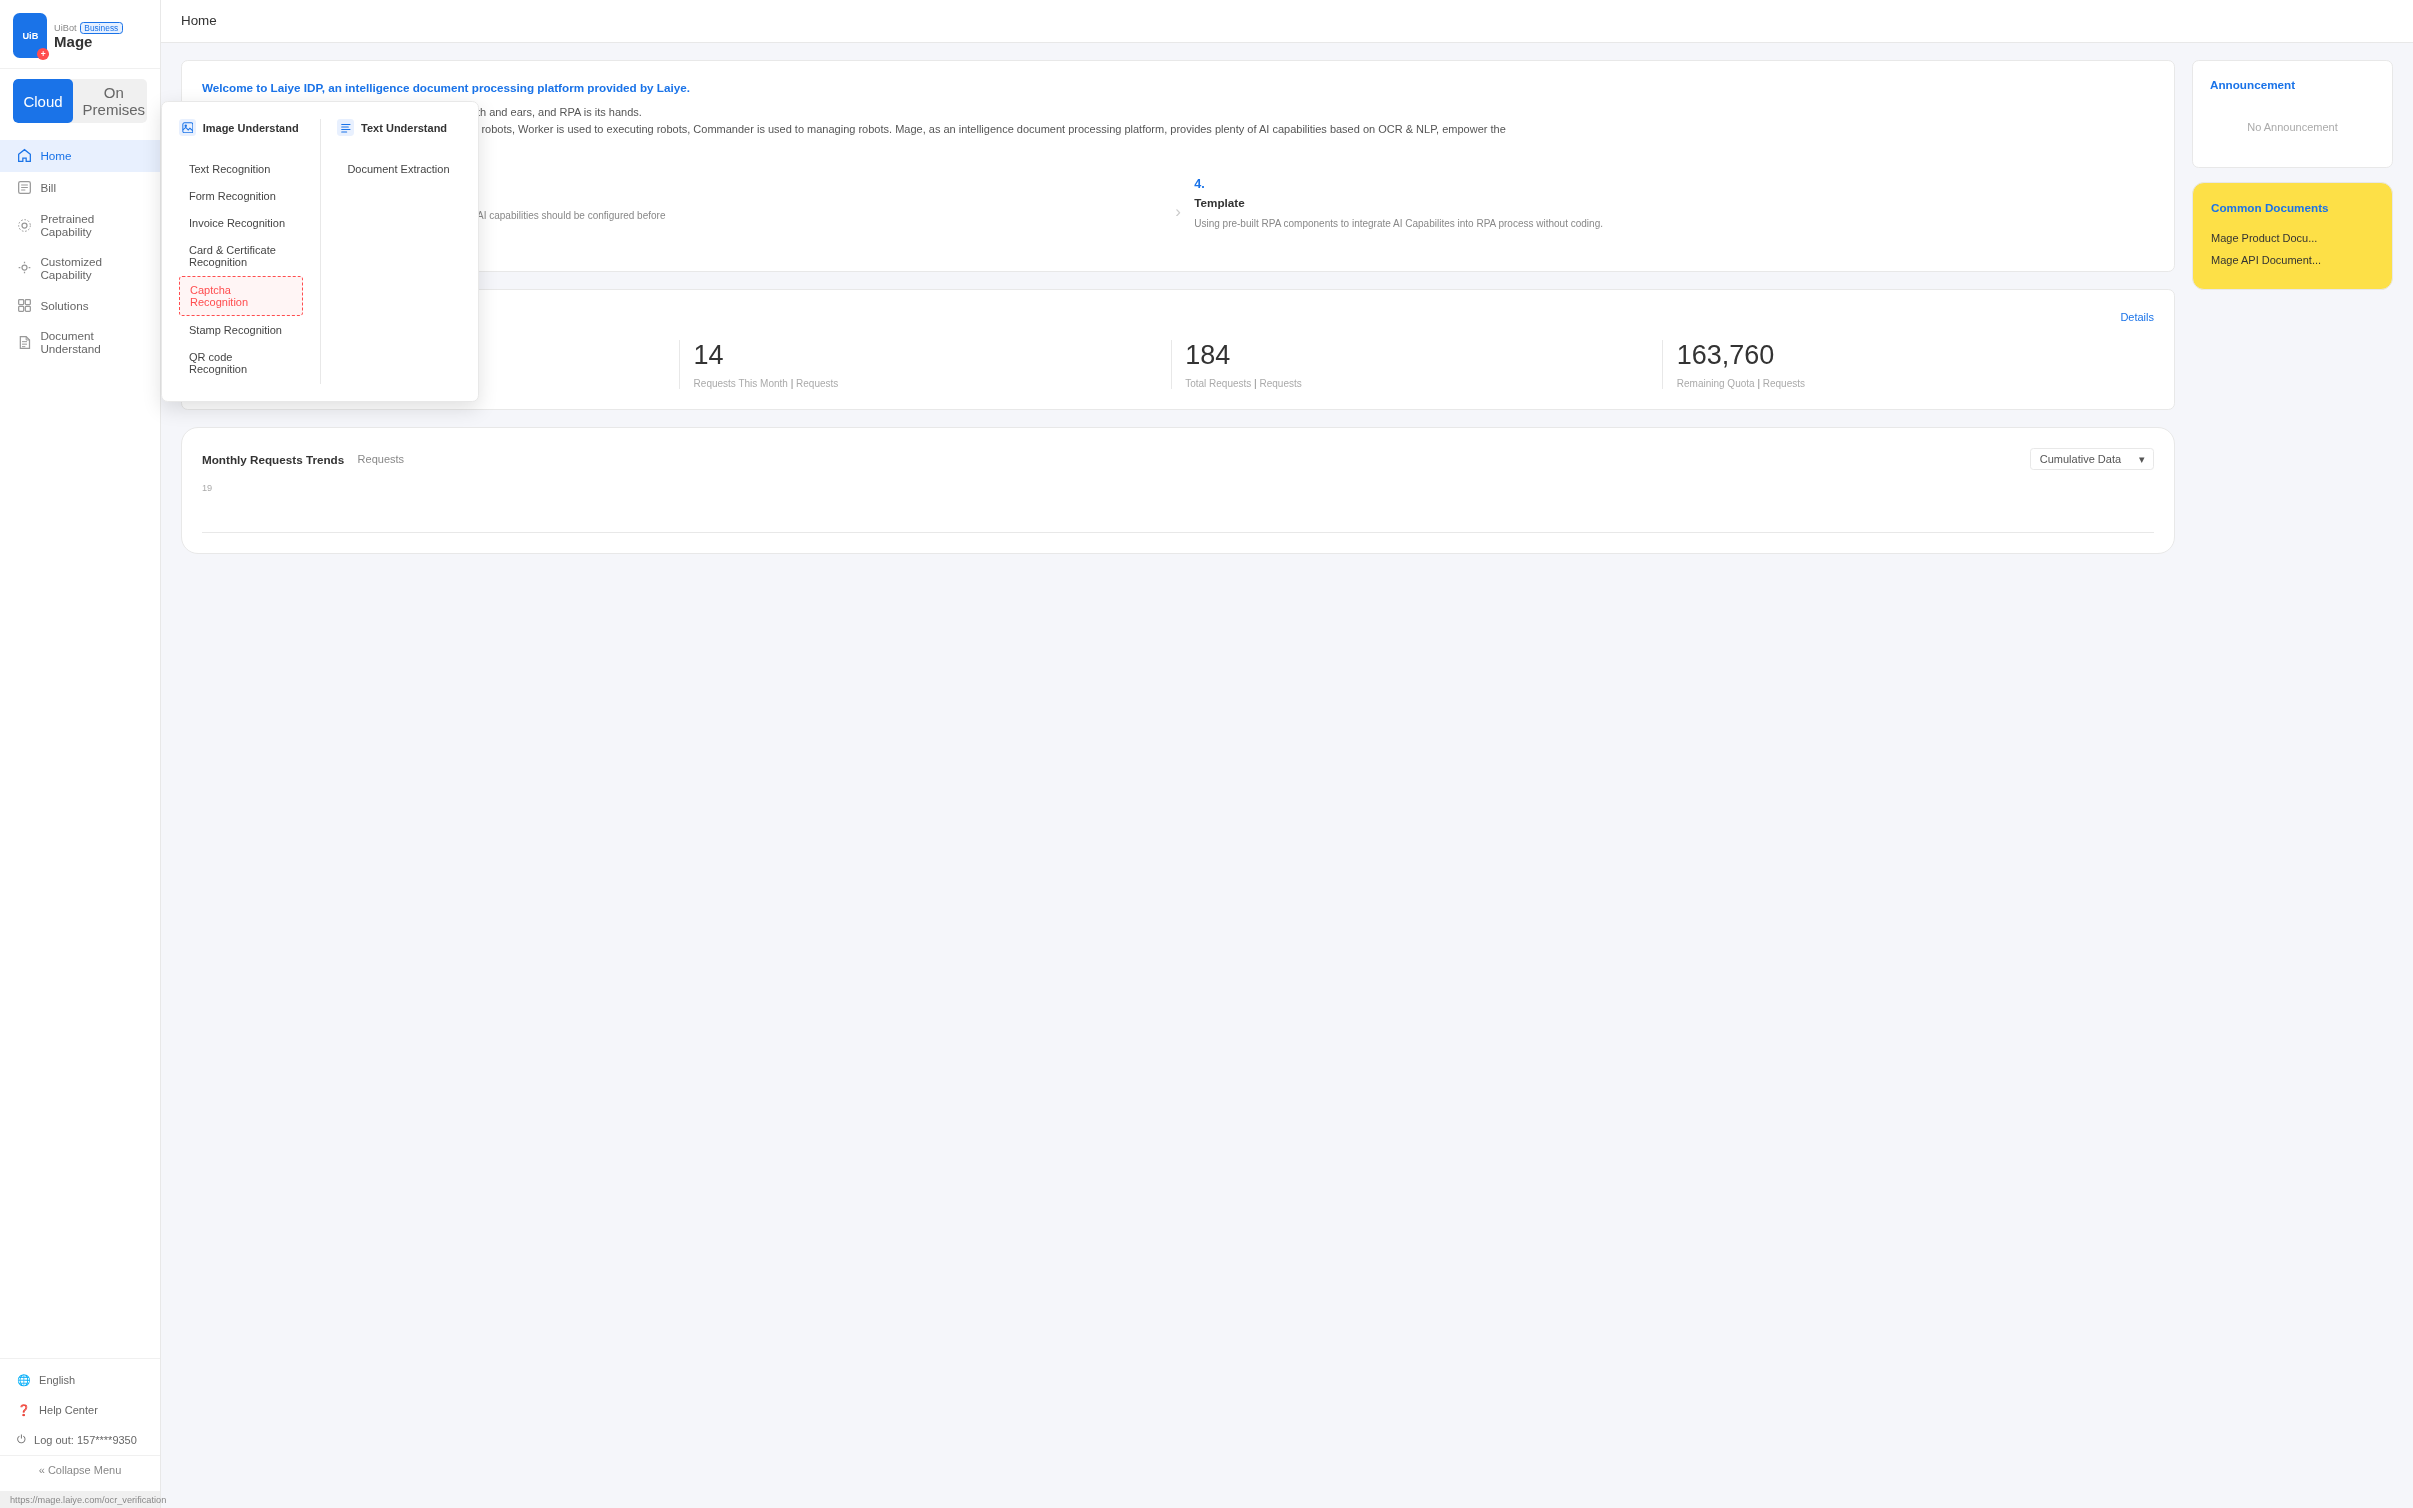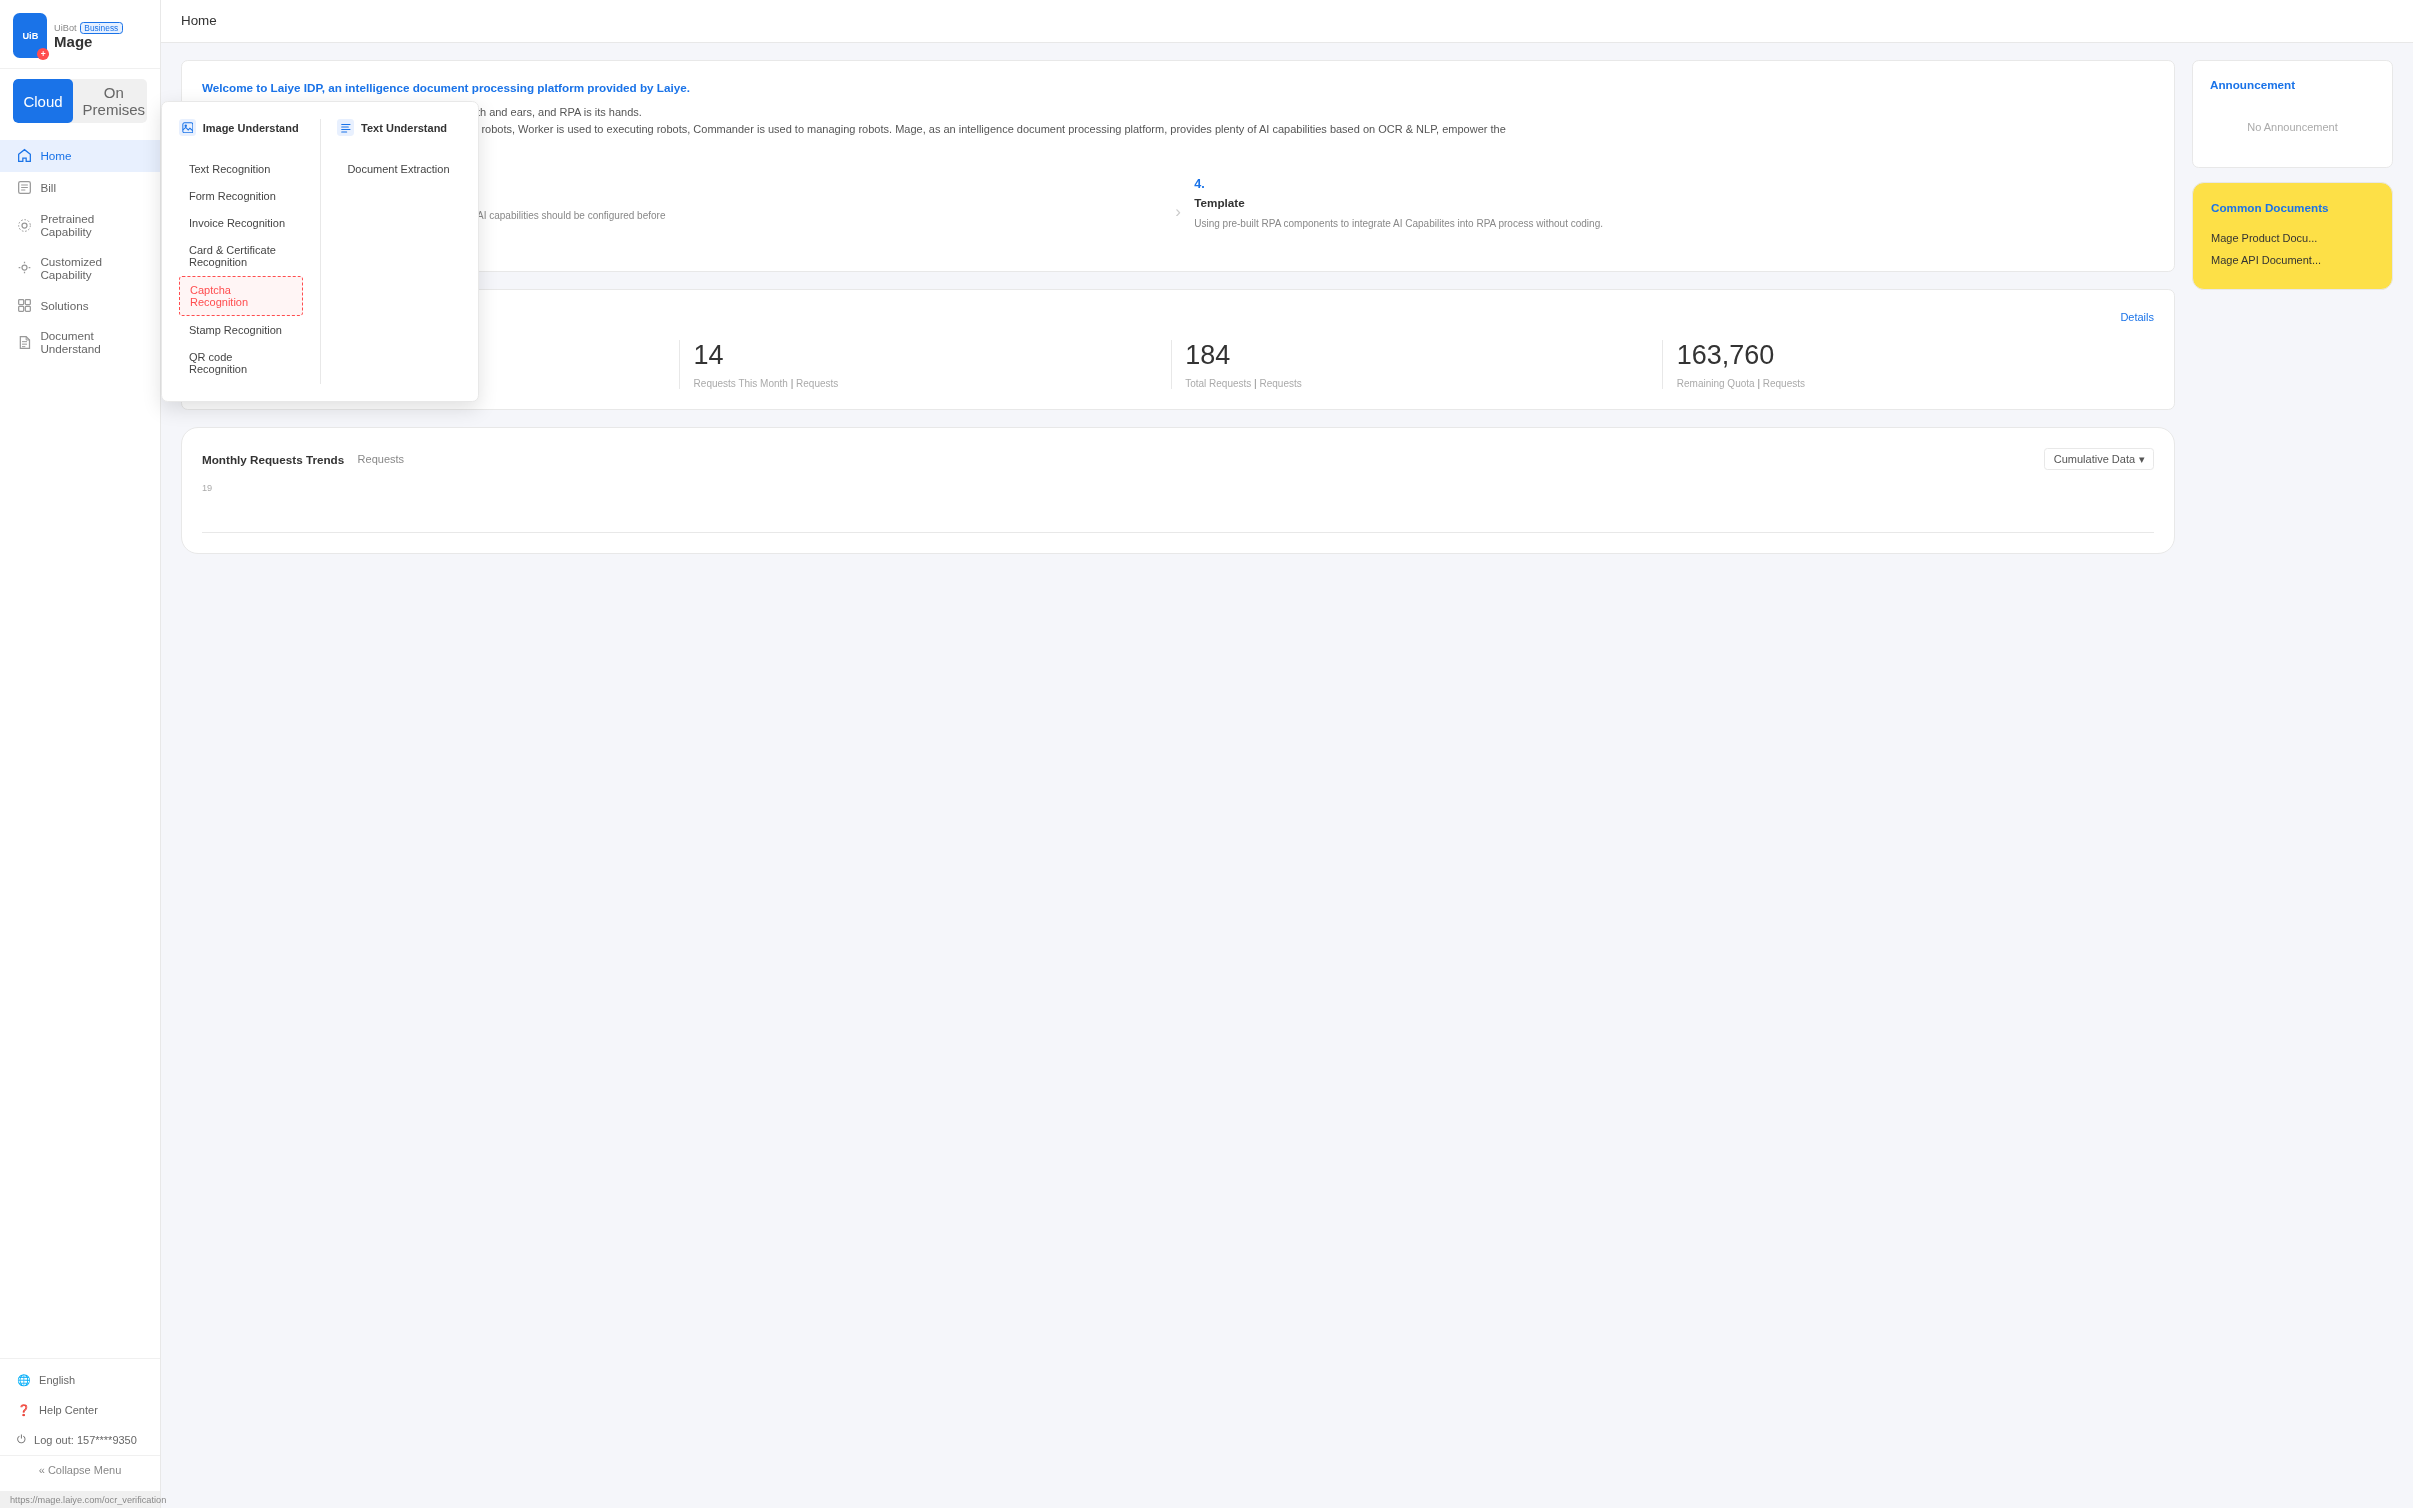--- a/index.html
+++ b/index.html
@@ -219,21 +219,21 @@
       justify-content: space-between;
       align-items: center;
       margin-bottom: 13.4px;
     }
     .trends-title-group { display: flex; align-items: center; gap: 13.4px; }
     .trends-title { font-size: 11.7px; font-weight: 600; color: #333; }
     .trends-sub { font-size: 11px; color: #888; }
     .trends-selector {
       display: flex;
       align-items: center;
-      gap: 4px;
+      gap: 18px;
       border: 0.8px solid #e8e8e8;
       border-radius: 3.4px;
       padding: 3.4px 8.4px;
       font-size: 11px;
       color: #555;
       cursor: pointer;
     }
 
     
     .announcement-card {

